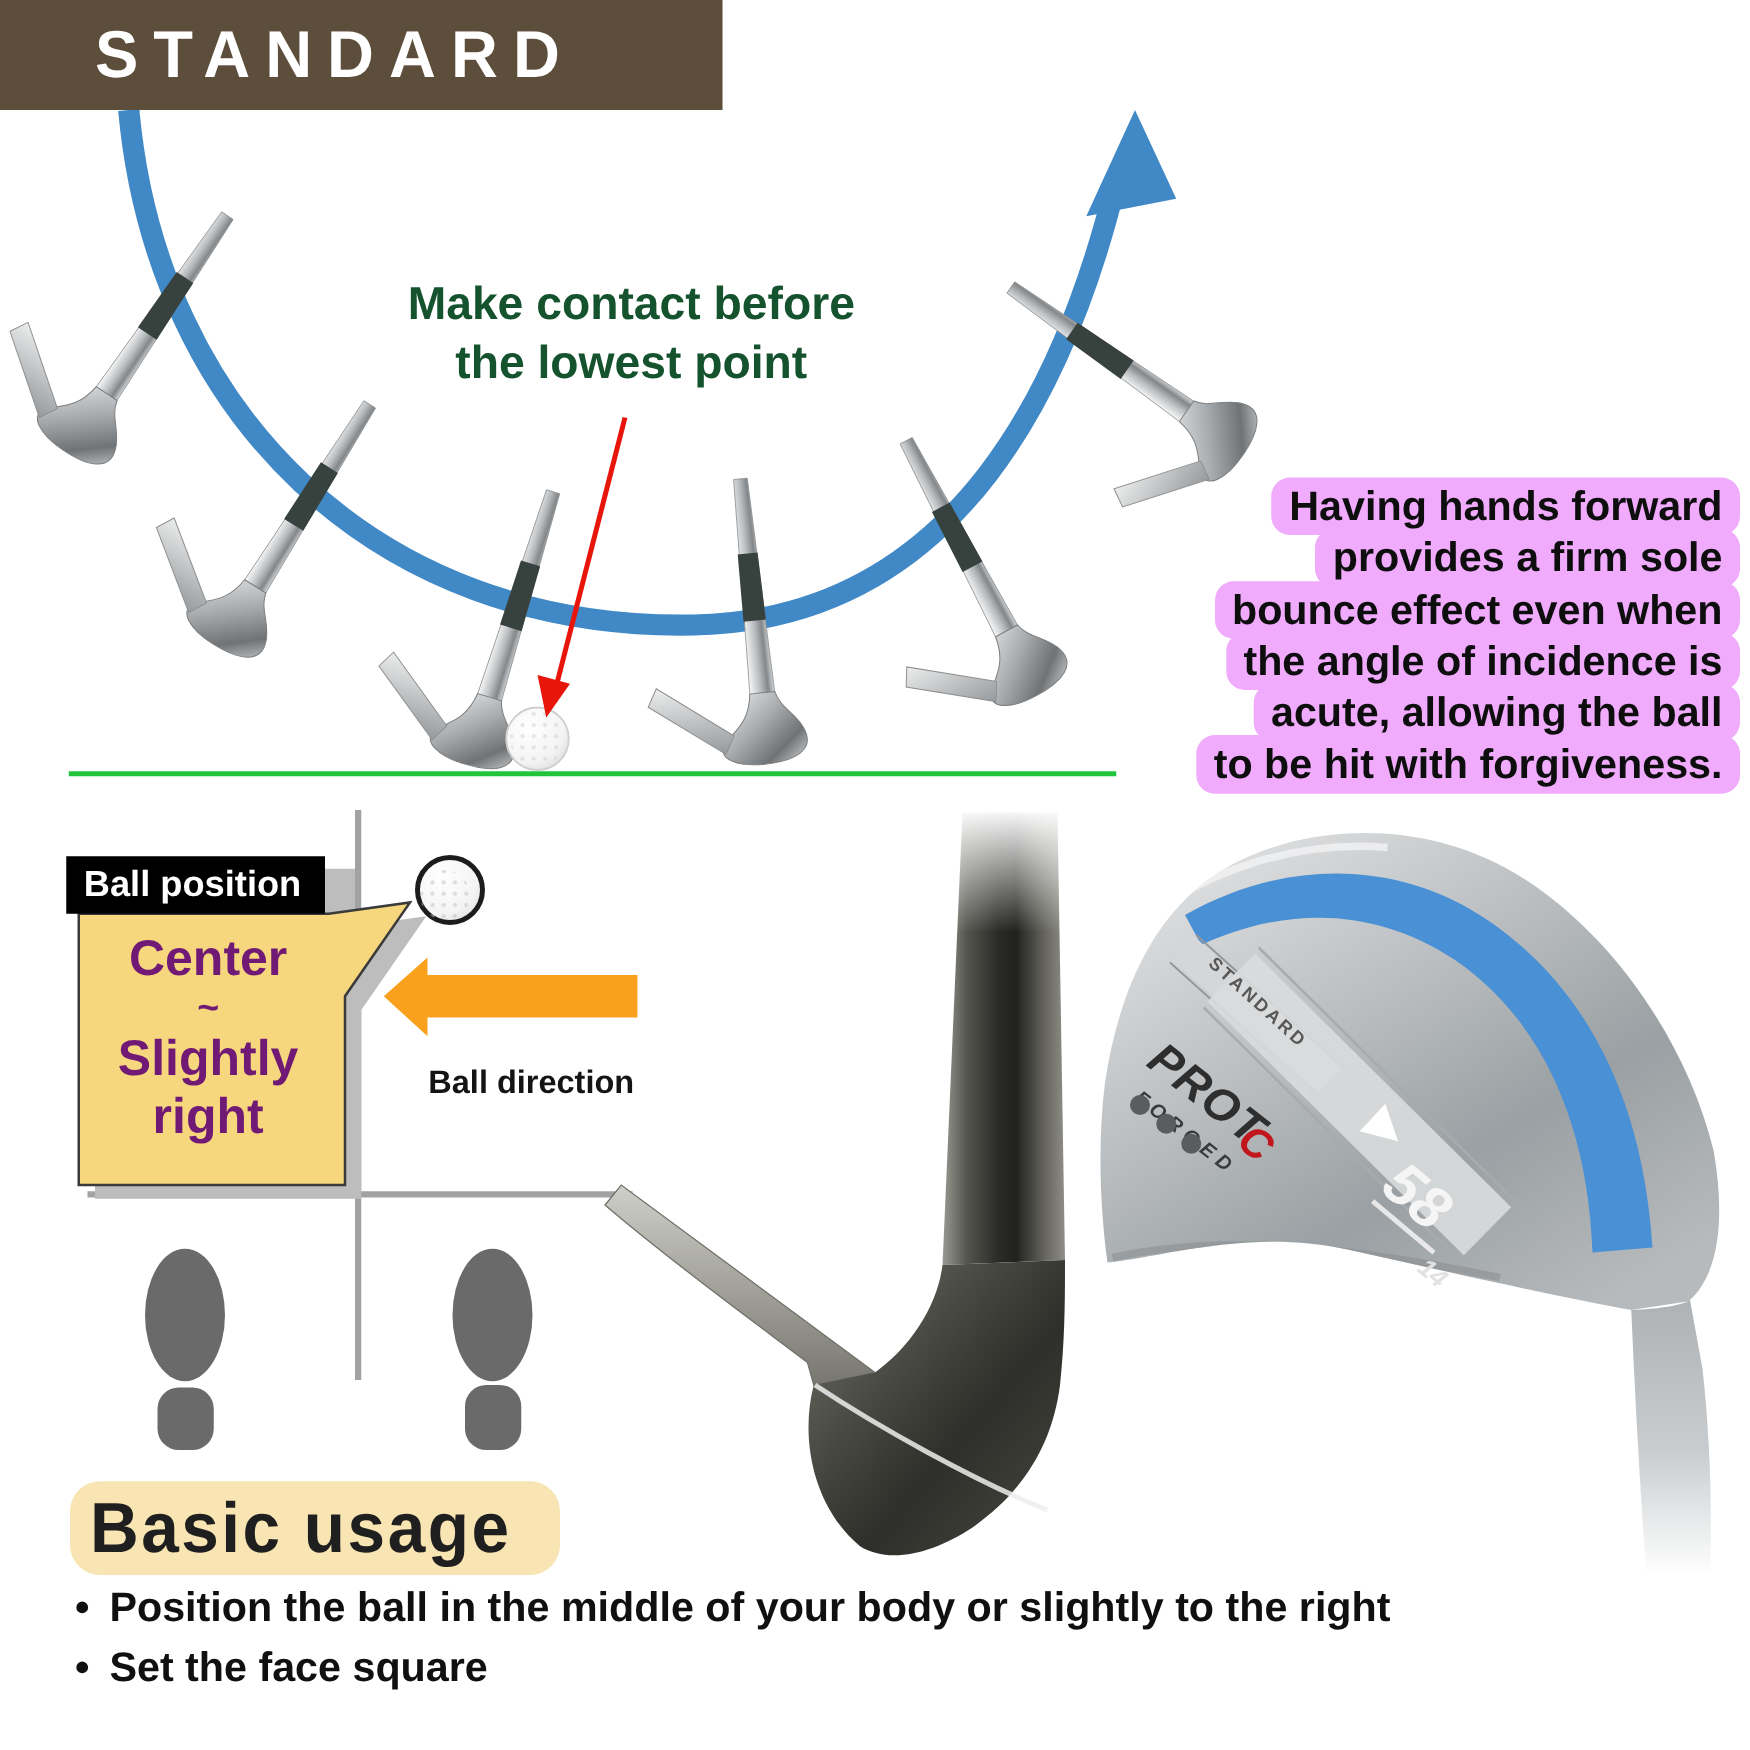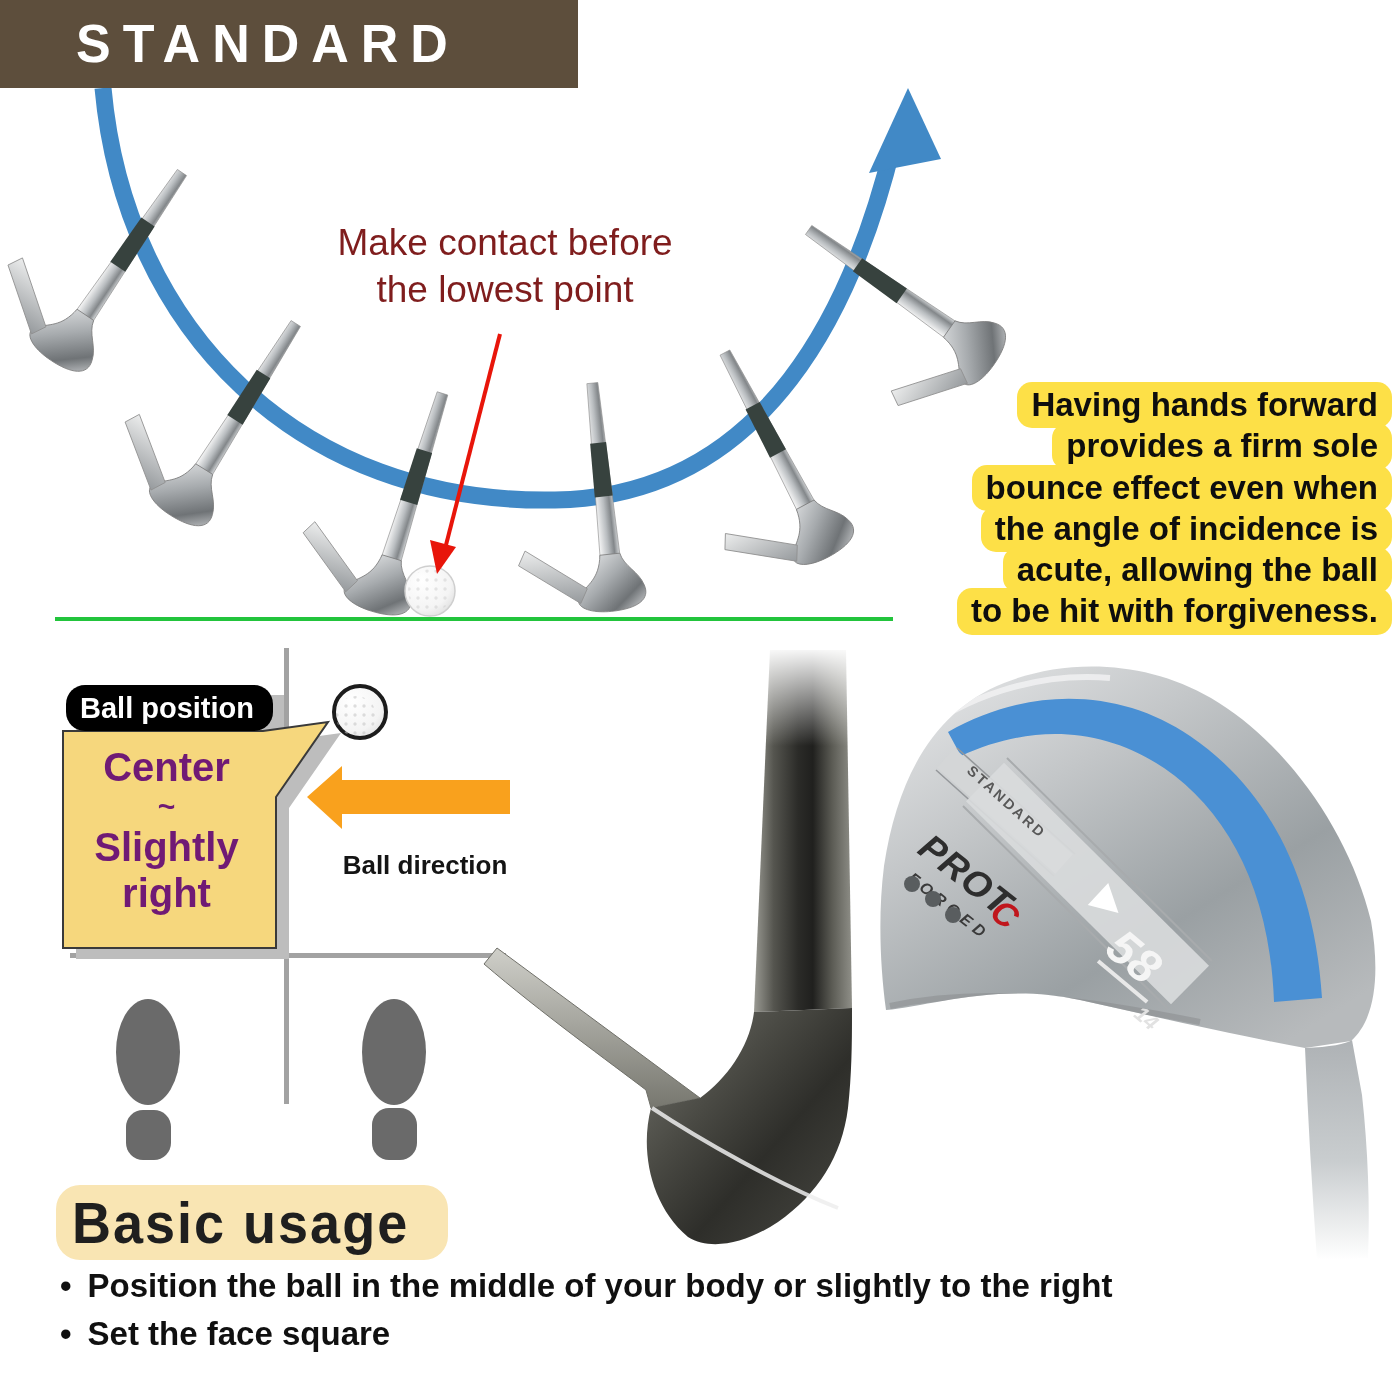--- a/index.html
+++ b/index.html
@@ -7,32 +7,32 @@
           font-family:"Liberation Sans",sans-serif;color:#111;}
   svg.art{position:absolute;left:0;top:0;z-index:1;}
 
   
   .header{position:absolute;left:0;top:0;width:578px;height:88px;background:#5d4e3c;
           display:flex;align-items:center;box-sizing:border-box;padding-left:76px;z-index:4;}
   .header-title{color:#fff;font-size:52px;font-weight:800;letter-spacing:12px;transform:scaleY(1.02);}
 
   
   .impact-note{position:absolute;left:285px;top:220px;width:440px;text-align:center;z-index:5;
-               font-size:37px;font-weight:400;line-height:1.27;color:#7f1d1d;}
+               font-size:37px;font-weight:700;line-height:1.27;color:#14532d;}
   .impact-note span{display:block;}
 
   
   .note-bubble{position:absolute;top:382px;right:8px;display:flex;flex-direction:column;align-items:flex-end;z-index:5;}
-  .note-line{background:#fde047;color:#0e0e0e;font-size:33px;font-weight:700;line-height:1.22;
+  .note-line{background:#f0abfc;color:#0e0e0e;font-size:33px;font-weight:700;line-height:1.22;
              padding:3px 14px;border-radius:15px;margin-top:-5px;white-space:nowrap;}
   .note-line:first-child{margin-top:0;}
 
   
-  .bp-tag{position:absolute;left:66px;top:685px;width:207px;height:46px;background:#000;z-index:6;
-          color:#fff;font-size:29px;font-weight:700;line-height:46px;box-sizing:border-box;padding-left:14px;border-radius:19px;}
+  .bp-tag{position:absolute;left:53px;top:685px;width:207px;height:46px;background:#000;z-index:6;
+          color:#fff;font-size:29px;font-weight:700;line-height:46px;box-sizing:border-box;padding-left:14px;}
   .bp-text{position:absolute;left:63px;top:744px;width:207px;text-align:center;z-index:6;color:#701a75;}
   .bp-text .l1,.bp-text .l3,.bp-text .l4{display:block;font-size:40px;font-weight:700;line-height:46px;}
   .bp-text .l2{display:block;font-size:30px;font-weight:700;line-height:34px;}
   .ball-dir-label{position:absolute;left:300px;top:850px;width:250px;text-align:center;z-index:5;
                   font-size:26px;font-weight:700;color:#141414;}
 
   
   .bu-highlight{position:absolute;left:56px;top:1185px;width:392px;height:75px;background:#f9e5b3;
                 border-radius:24px;z-index:4;display:flex;align-items:center;box-sizing:border-box;padding-left:16px;}
   .bu-title{font-size:54px;font-weight:800;letter-spacing:2px;color:#1f1f1f;transform:scaleY(1.05);}

